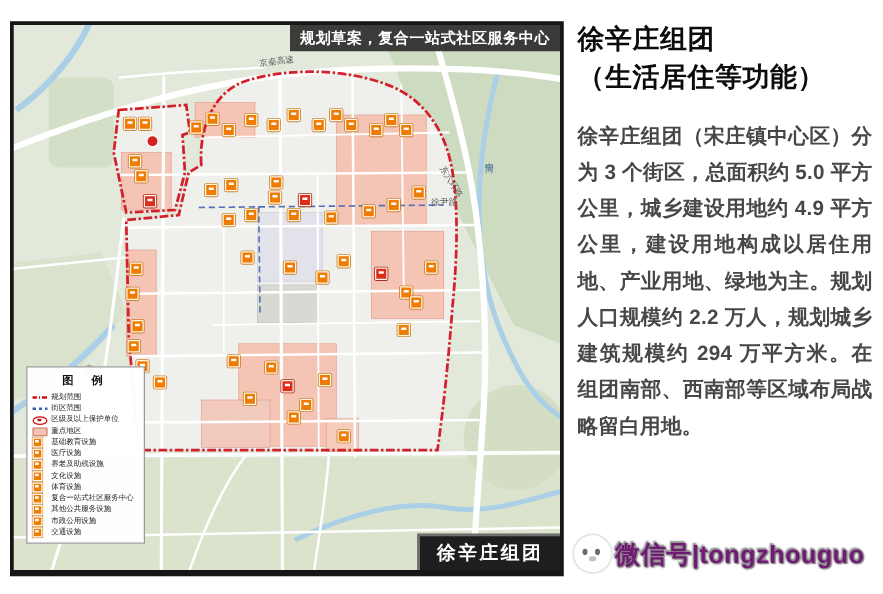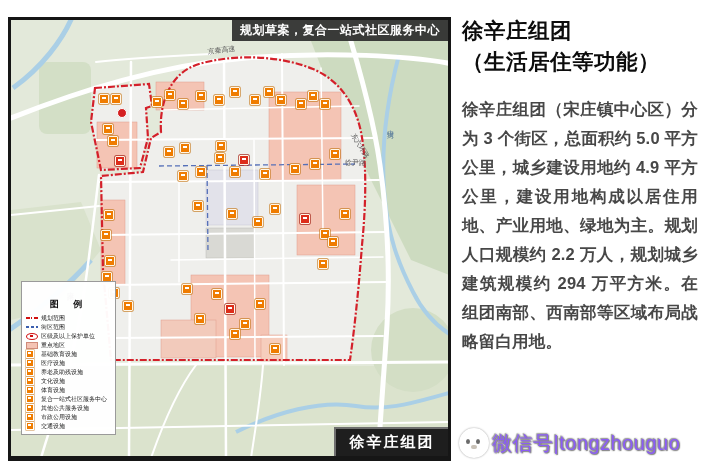--- a/index.html
+++ b/index.html
@@ -13,21 +13,21 @@
 
   .banner{position:absolute;top:0;right:0;width:216px;height:21px;background:rgba(45,45,45,.92);
           color:#fff;font-size:12px;font-weight:700;letter-spacing:.5px;z-index:6;
           display:flex;align-items:center;justify-content:center;white-space:nowrap;}
   .corner-label{position:absolute;bottom:0;right:0;width:112px;height:27px;background:#1e1e1e;
           border-top:2px solid #6f6f6f;border-left:2px solid #6f6f6f;color:#fff;font-size:15px;
           font-weight:700;letter-spacing:2px;z-index:6;display:flex;align-items:center;justify-content:center;}
 
   
   .legend{position:absolute;left:10px;bottom:21px;width:86px;background:rgba(255,255,255,.97);
-          border:1px solid #9a9a9a;padding:16px 3px 3px 4px;z-index:5;}
+          border:1px solid #9a9a9a;padding:4px 3px 3px 4px;z-index:5;}
   .legend-title{text-align:center;font-weight:700;font-size:9px;letter-spacing:6px;color:#111;
           margin-bottom:3px;white-space:nowrap;}
   .legend-row{display:flex;align-items:center;height:8px;margin-bottom:1px;}
   .legend-sym{width:13px;margin-right:2px;flex:none;display:flex;justify-content:flex-start;align-items:center;}
   .legend-label{font-size:6px;color:#222;white-space:nowrap;line-height:1;}
   .sym-line-red{width:12px;height:2px;background:repeating-linear-gradient(90deg,#d01010 0,#d01010 4px,#fff 4px,#fff 5px,#d01010 5px,#d01010 6px,#fff 6px,#fff 8px);}
   .sym-line-blue{width:12px;height:2px;background:repeating-linear-gradient(90deg,#3a5fae 0,#3a5fae 3px,#fff 3px,#fff 5px);}
   .sym-oval-red{width:10px;height:5px;border:1px solid #d01010;border-radius:50%;background:#fff;position:relative;}
   .sym-oval-red::after{content:"";position:absolute;left:3px;top:1px;width:2.5px;height:2.5px;background:#d01010;}
   .sym-fill-pink{width:10px;height:5px;background:#f4c3b3;border:1px solid #cf8b7a;}
@@ -50,21 +50,21 @@
   .article p{margin:0 0 15px 0;font-size:16.5px;line-height:29px;color:#474747;font-weight:700;
              text-align:justify;letter-spacing:.2px;}
 
   
   .watermark{position:absolute;left:459px;top:428px;display:flex;align-items:center;z-index:10;}
   .wm-icon{position:relative;width:30px;height:30px;background:#fff;border-radius:50%;flex:none;
            box-shadow:0 0 2px #9a9a9a;}
   .wm-icon .eye{position:absolute;top:11px;width:4px;height:5px;background:#6b6b6b;border-radius:50%;}
   .wm-icon .eye.l{left:7px;} .wm-icon .eye.r{left:17px;}
   .wm-icon .beak{position:absolute;left:12px;top:17px;width:6px;height:4px;background:#c9c2b8;border-radius:2px;}
-  .wm-text{margin-left:3px;font-size:20px;font-weight:400;color:#8b5cf6;letter-spacing:.5px;white-space:nowrap;
+  .wm-text{margin-left:3px;font-size:20px;font-weight:700;color:#701a75;letter-spacing:.5px;white-space:nowrap;
            text-shadow:0 0 2px #8d8d8d,0 0 2px #8d8d8d,1px 1px 1px #7d7d7d,-1px -1px 1px #9d9d9d;}
 </style>
 </head>
 <body>
 
 <div class="page">
 
   <div class="map-frame">
 
     <svg width="437" height="436" viewBox="0 0 437 436">

